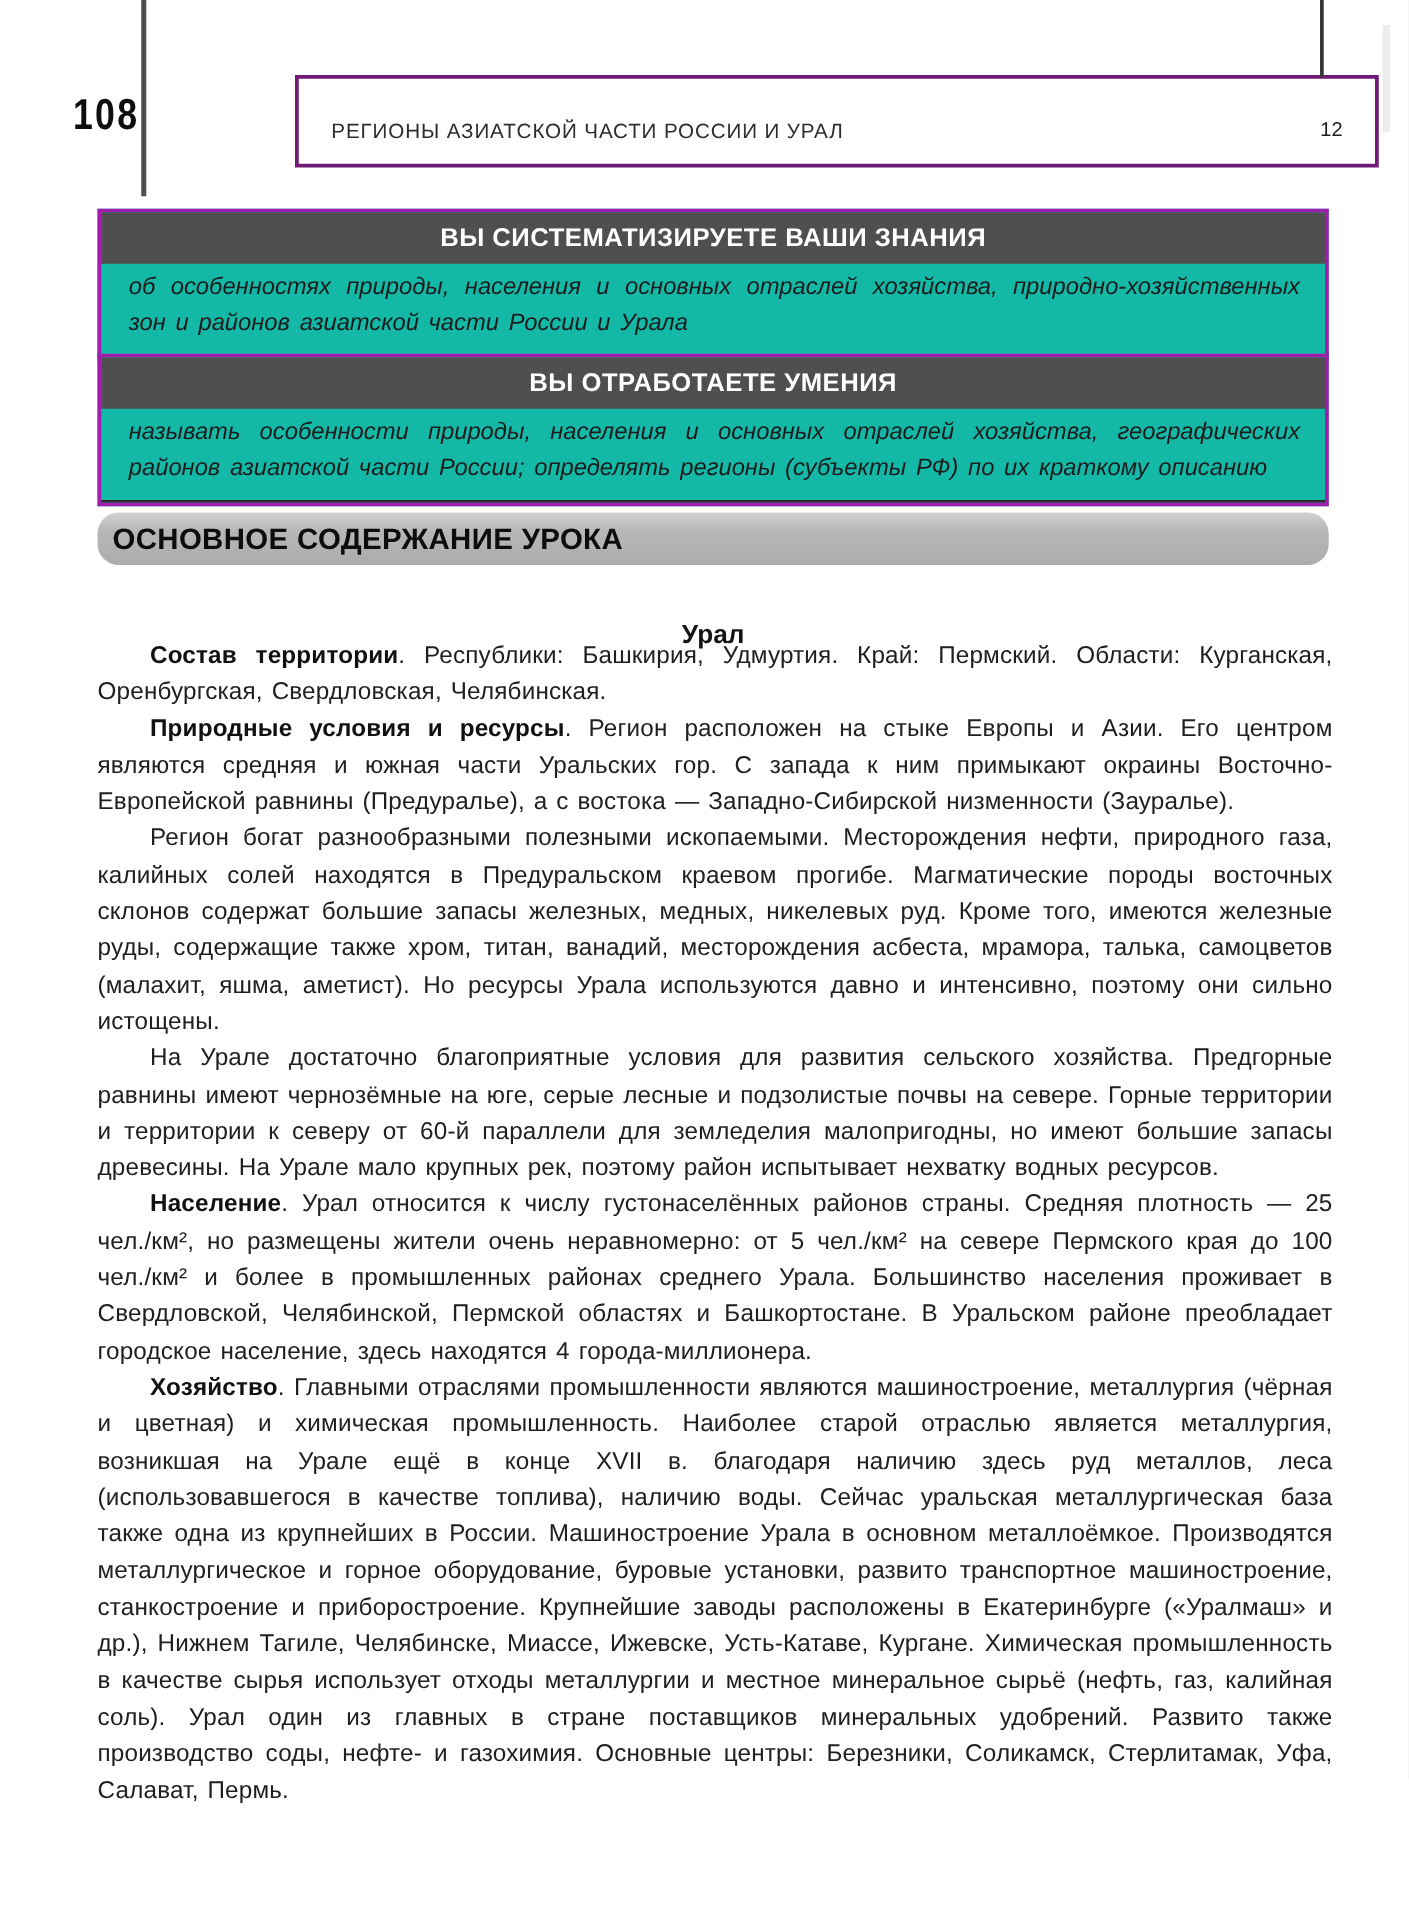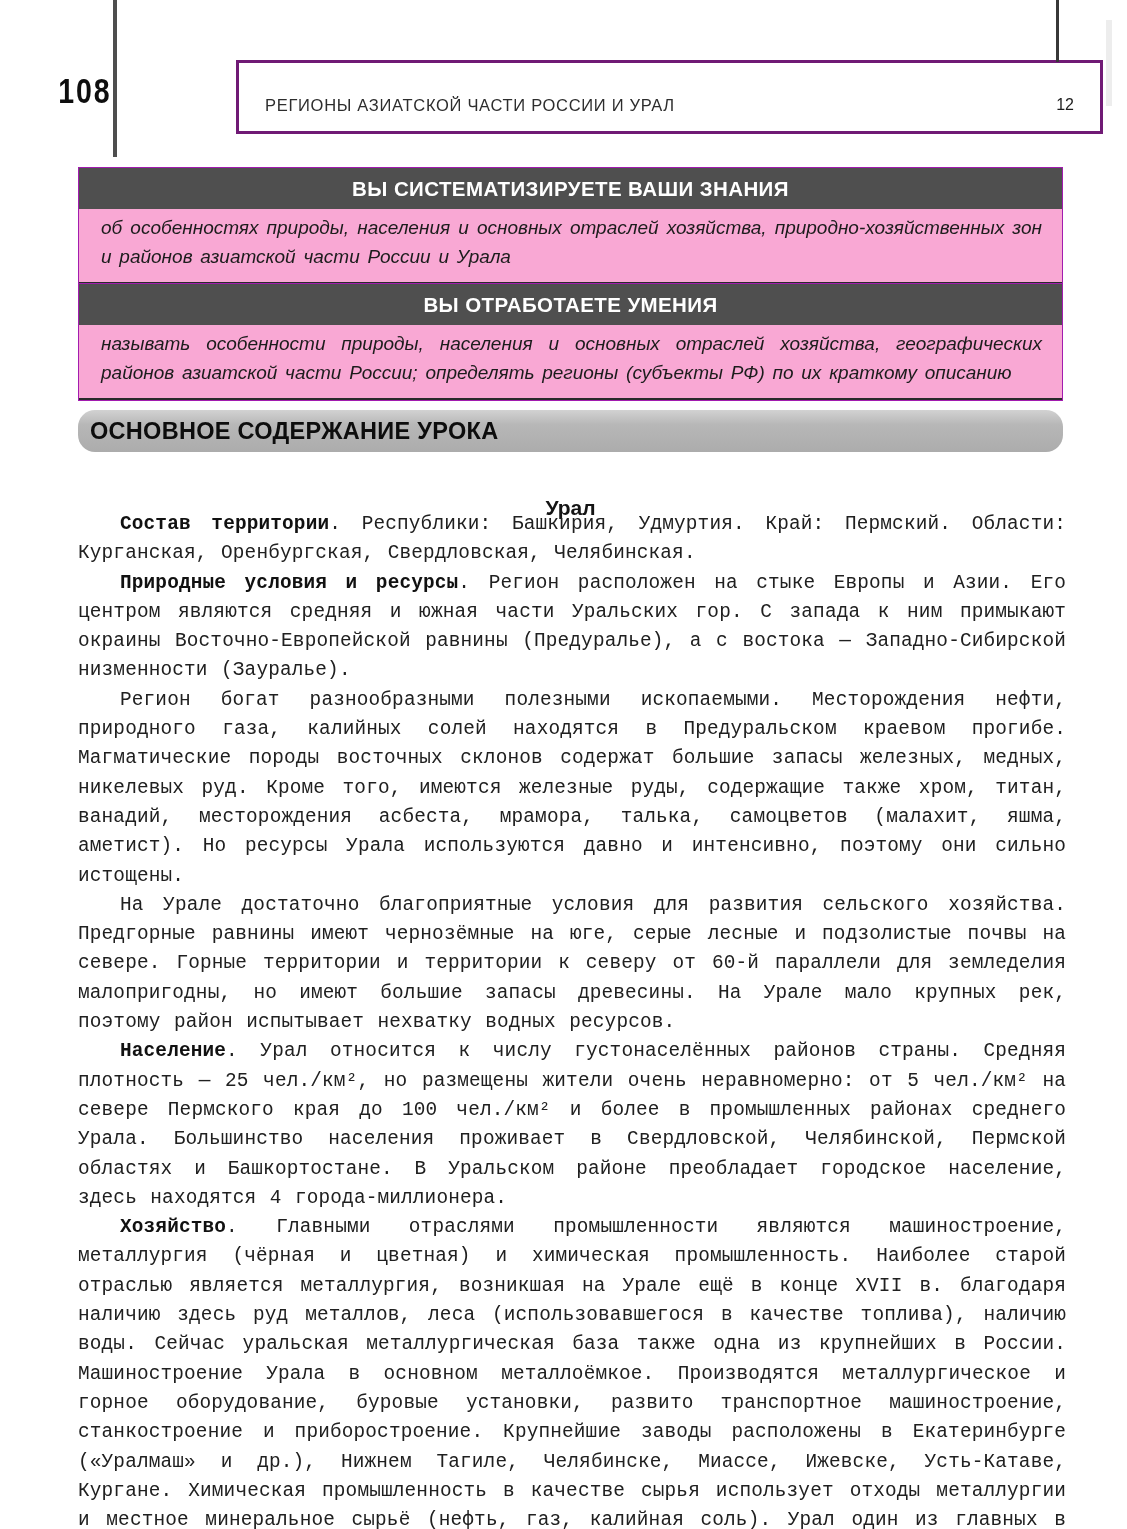--- a/index.html
+++ b/index.html
@@ -40,21 +40,21 @@
     width:3px; height:62px; background:#383838;
   }
   .faint-streak {
     position:absolute; left:1106px; top:20px;
     width:6px; height:86px; background:#ededed;
   }
 
   
   .banner {
     position:absolute; left:78px; width:985px; box-sizing:border-box;
-    border:1px solid #a21caf; background:#f9a8d4;
+    border:3px solid #a21caf; background:#14b8a6;
   }
   .banner-1 { top:167px; }
   .banner-2 { top:283px; }
   .banner-title {
     height:41px; line-height:41px;
     background:#4f4f4f; color:#ffffff;
     text-align:center; font-weight:bold; font-size:20.5px;
     letter-spacing:0.4px;
   }
   .banner-body {
@@ -83,21 +83,20 @@
 
   
   .body-text {
     position:absolute; left:78px; top:510px; width:988px;
   }
   .body-text p {
     margin:0; text-indent:42px; text-align:justify;
     font-size:19.4px; line-height:29.3px;
     word-spacing:1.6px; letter-spacing:0.15px;
     color:#202020;
-    font-family:Liberation Mono, monospace;
   }
   .body-text p b { color:#111; }
 </style>
 </head>
 <body>
 
 <div class="page">
 
   <div class="folio">108</div>
   <div class="left-rule"></div>

